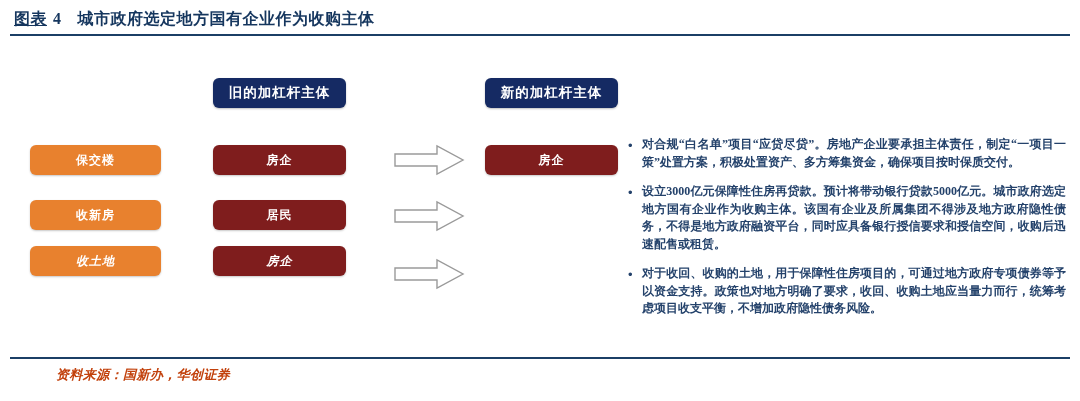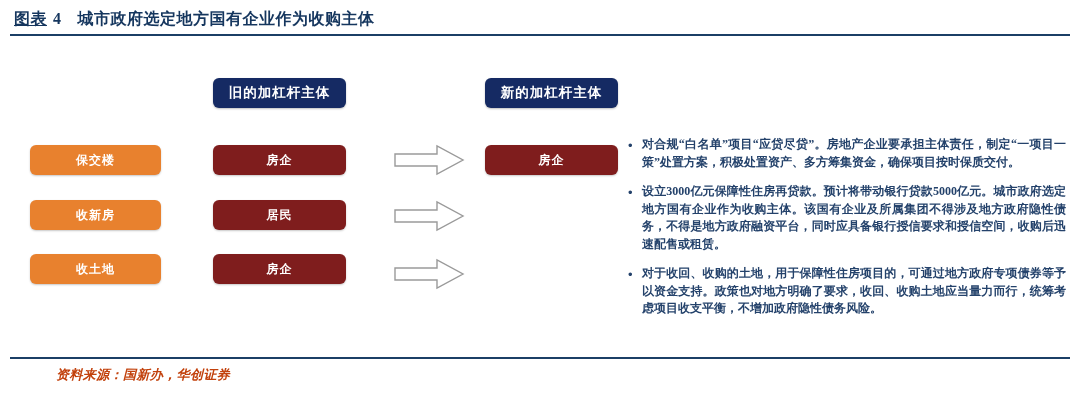--- a/index.html
+++ b/index.html
@@ -115,21 +115,21 @@
   }
   .node.orange { background: #e8812e; }
   .node.blue   { background: #7f1d1d; }
 
   .c-left  { left: 30px;  width: 131px; }
   .c-mid   { left: 213px; width: 133px; }
   .c-right { left: 485px; width: 133px; }
 
   .r1 { top: 107px; }
   .r2 { top: 162px; }
-  .r3 { top: 216px; }
+  .r3 { top: 208px; font-style: italic; }
 
   
   .arrow {
     position: absolute;
     left: 393px;
     width: 72px;
     height: 34px;
   }
   .arrow.a1 { top: 105px; }
   .arrow.a2 { top: 161px; }

